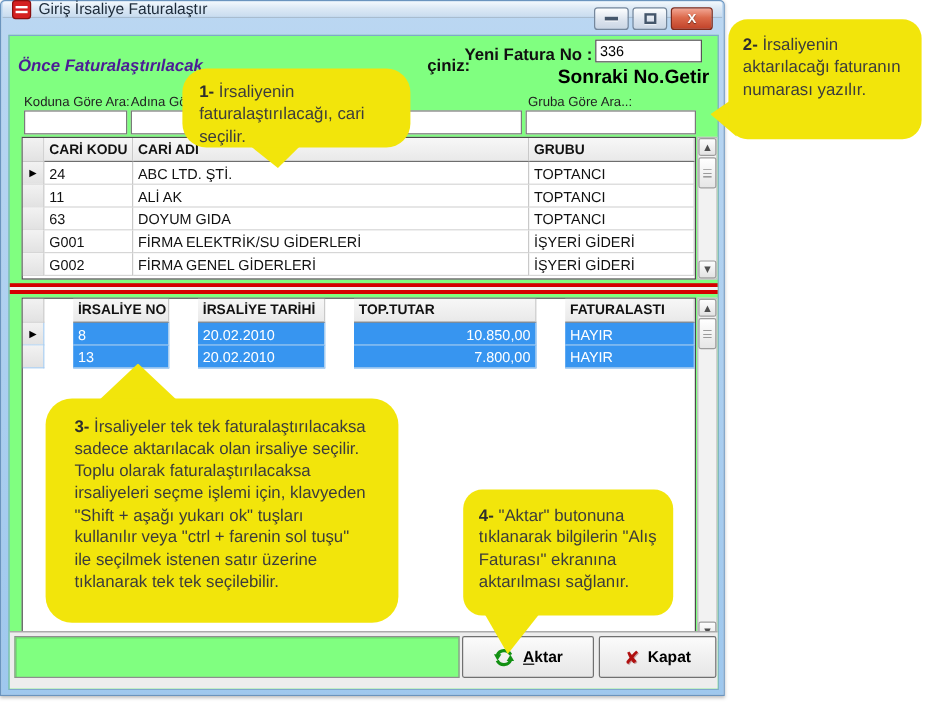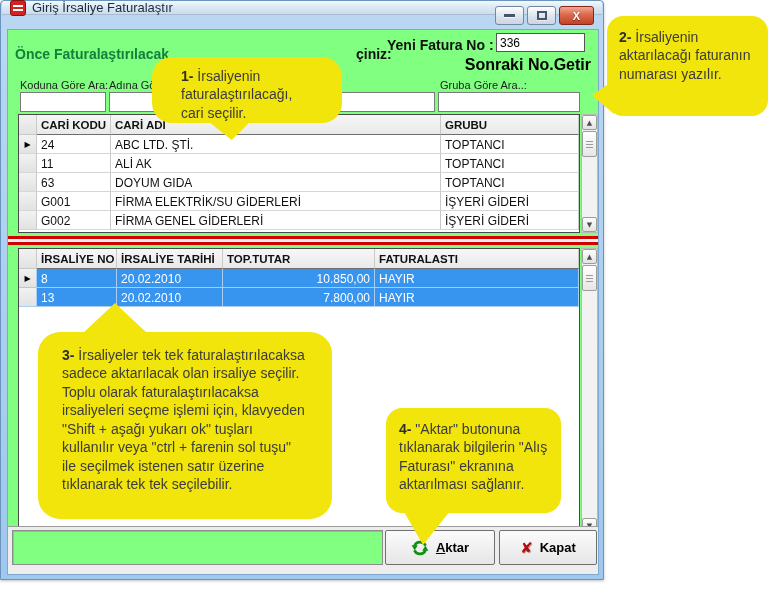--- a/index.html
+++ b/index.html
@@ -29,39 +29,39 @@
                   border-color:#7E2A1A; }
   .glyph-min { width:11px; height:3px; background:#44566B; box-shadow:0 1px 0 rgba(255,255,255,.7); }
   .glyph-max { width:10px; height:9px; border:2px solid #44566B; background:transparent;
                box-shadow:0 1px 0 rgba(255,255,255,.5); }
   .glyph-x  { color:#fff; font-weight:bold; font-size:11px; text-shadow:0 1px 1px rgba(0,0,0,.5); }
 
   
   .client { position:absolute; left:6px; top:28px; width:592px; height:546px;
             background:#80FF80; border:1px solid #7FA8CC; overflow:hidden; }
 
-  .once-left  { position:absolute; left:7px;  top:16px; font-size:14px; font-weight:bold; color:#15803d; }
+  .once-left  { position:absolute; left:7px;  top:16px; font-size:14px; font-weight:bold; color:#4c1d95;font-style:italic; }
   .once-right { position:absolute; left:348px; top:16px; font-size:14px; font-weight:bold; color:#111; }
   .yf-label { position:absolute; left:379px; top:7px; font-size:14px; font-weight:bold; color:#111;text-align:center; }
   .yf-input { position:absolute; left:488px; top:3px; width:89px; height:19px;
               border:1px solid #555; background:#fff; font-size:12px; padding:0 3px;
               font-family:"Liberation Sans", sans-serif; }
   .sonraki { position:absolute; right:7px; top:26px; font-size:16px; font-weight:bold; color:#000; cursor:pointer; }
 
   .slabel { position:absolute; top:49px; font-size:11px; color:#222; }
   .sinput { position:absolute; top:62px; height:20px; border:1px solid #7A7A7A; background:#fff;
             font-size:12px; padding:1px 3px; font-family:"Liberation Sans", sans-serif; }
 
   
   .grid { position:absolute; left:10px; width:562px; background:#fff; border:1px solid #4A4A4A; }
   .grid1 { top:84px;  height:119px; }
   .grid2 { top:218px; height:286px; }
   .grow { display:grid; align-items:stretch; }
   .g1 { grid-template-columns:18px 74px 330px 1fr; }
-  .g2 { grid-template-columns:18px 80px 106px 152px 1fr; }
+  .g2 { grid-template-columns:18px 80px 106px 152px 1fr;gap:24px; }
   .ghead .gcell { background:linear-gradient(180deg,#F7F7F7,#E9E9E9); font-weight:bold;
                   border-bottom:1px solid #6E6E6E; font-size:11.5px; }
   .gcell { border-right:1px solid #C9C9C9; padding:3px 4px 2px 4px; font-size:12px; color:#111;
            white-space:nowrap; overflow:hidden; display:flex; align-items:center; }
   .gcell.rsel { background:linear-gradient(180deg,#F2F2F2,#E2E2E2); border-bottom:1px solid #C9C9C9;
                 justify-content:center; padding:0; }
   .drow { height:19px; }
   .drow .gcell { border-bottom:1px solid #D6D6D6; }
   .hrow { height:20px; }
   .num { justify-content:flex-end; }
@@ -98,21 +98,21 @@
   .btn-kapat { left:491px; width:98px; }
   .btn-aktar .lbl::first-letter { text-decoration:underline; }
   .xicon { font-family:"DejaVu Sans", sans-serif; color:#B01010; font-weight:bold; font-size:15px;
            text-shadow:1px 1px 0 rgba(120,0,0,.35); }
 
   
   .callout { position:absolute; background:#F2E50B; border-radius:18px; color:#3C3C3C;
              font-size:14px; line-height:1.32; padding:12px 14px; z-index:30; }
   .callout b { color:#2E2E2E; }
   .tail { position:absolute; background:#F2E50B; z-index:29; }
-  .c1 { left:152px; top:57px;  width:190px; height:66px; border-radius:20px; padding:10px 29px; }
+  .c1 { left:152px; top:57px;  width:190px; height:66px; border-radius:20px; padding:10px 14px; }
   .t1 { left:203px; top:118px; width:52px;  height:22px; clip-path:polygon(2% 0,98% 0,55% 100%); }
   .c2 { left:607px; top:16px;  width:161px; height:100px; border-radius:16px; padding:12px 12px; }
   .t2 { left:592px; top:80px;  width:22px;  height:34px; clip-path:polygon(100% 0,100% 100%,0 45%); }
   .c3 { left:38px;  top:332px; width:294px; height:187px; border-radius:22px; padding:14px 24px; }
   .t3 { left:82px;  top:303px; width:66px;  height:31px; clip-path:polygon(0 100%,100% 100%,50% 0); }
   .c4 { left:386px; top:408px; width:175px; height:105px; border-radius:16px; padding:12px 13px; }
   .t4 { left:400px; top:505px; width:55px;  height:40px; clip-path:polygon(0 0,95% 8%,42% 100%); }
 </style>
 </head>
 <body>

